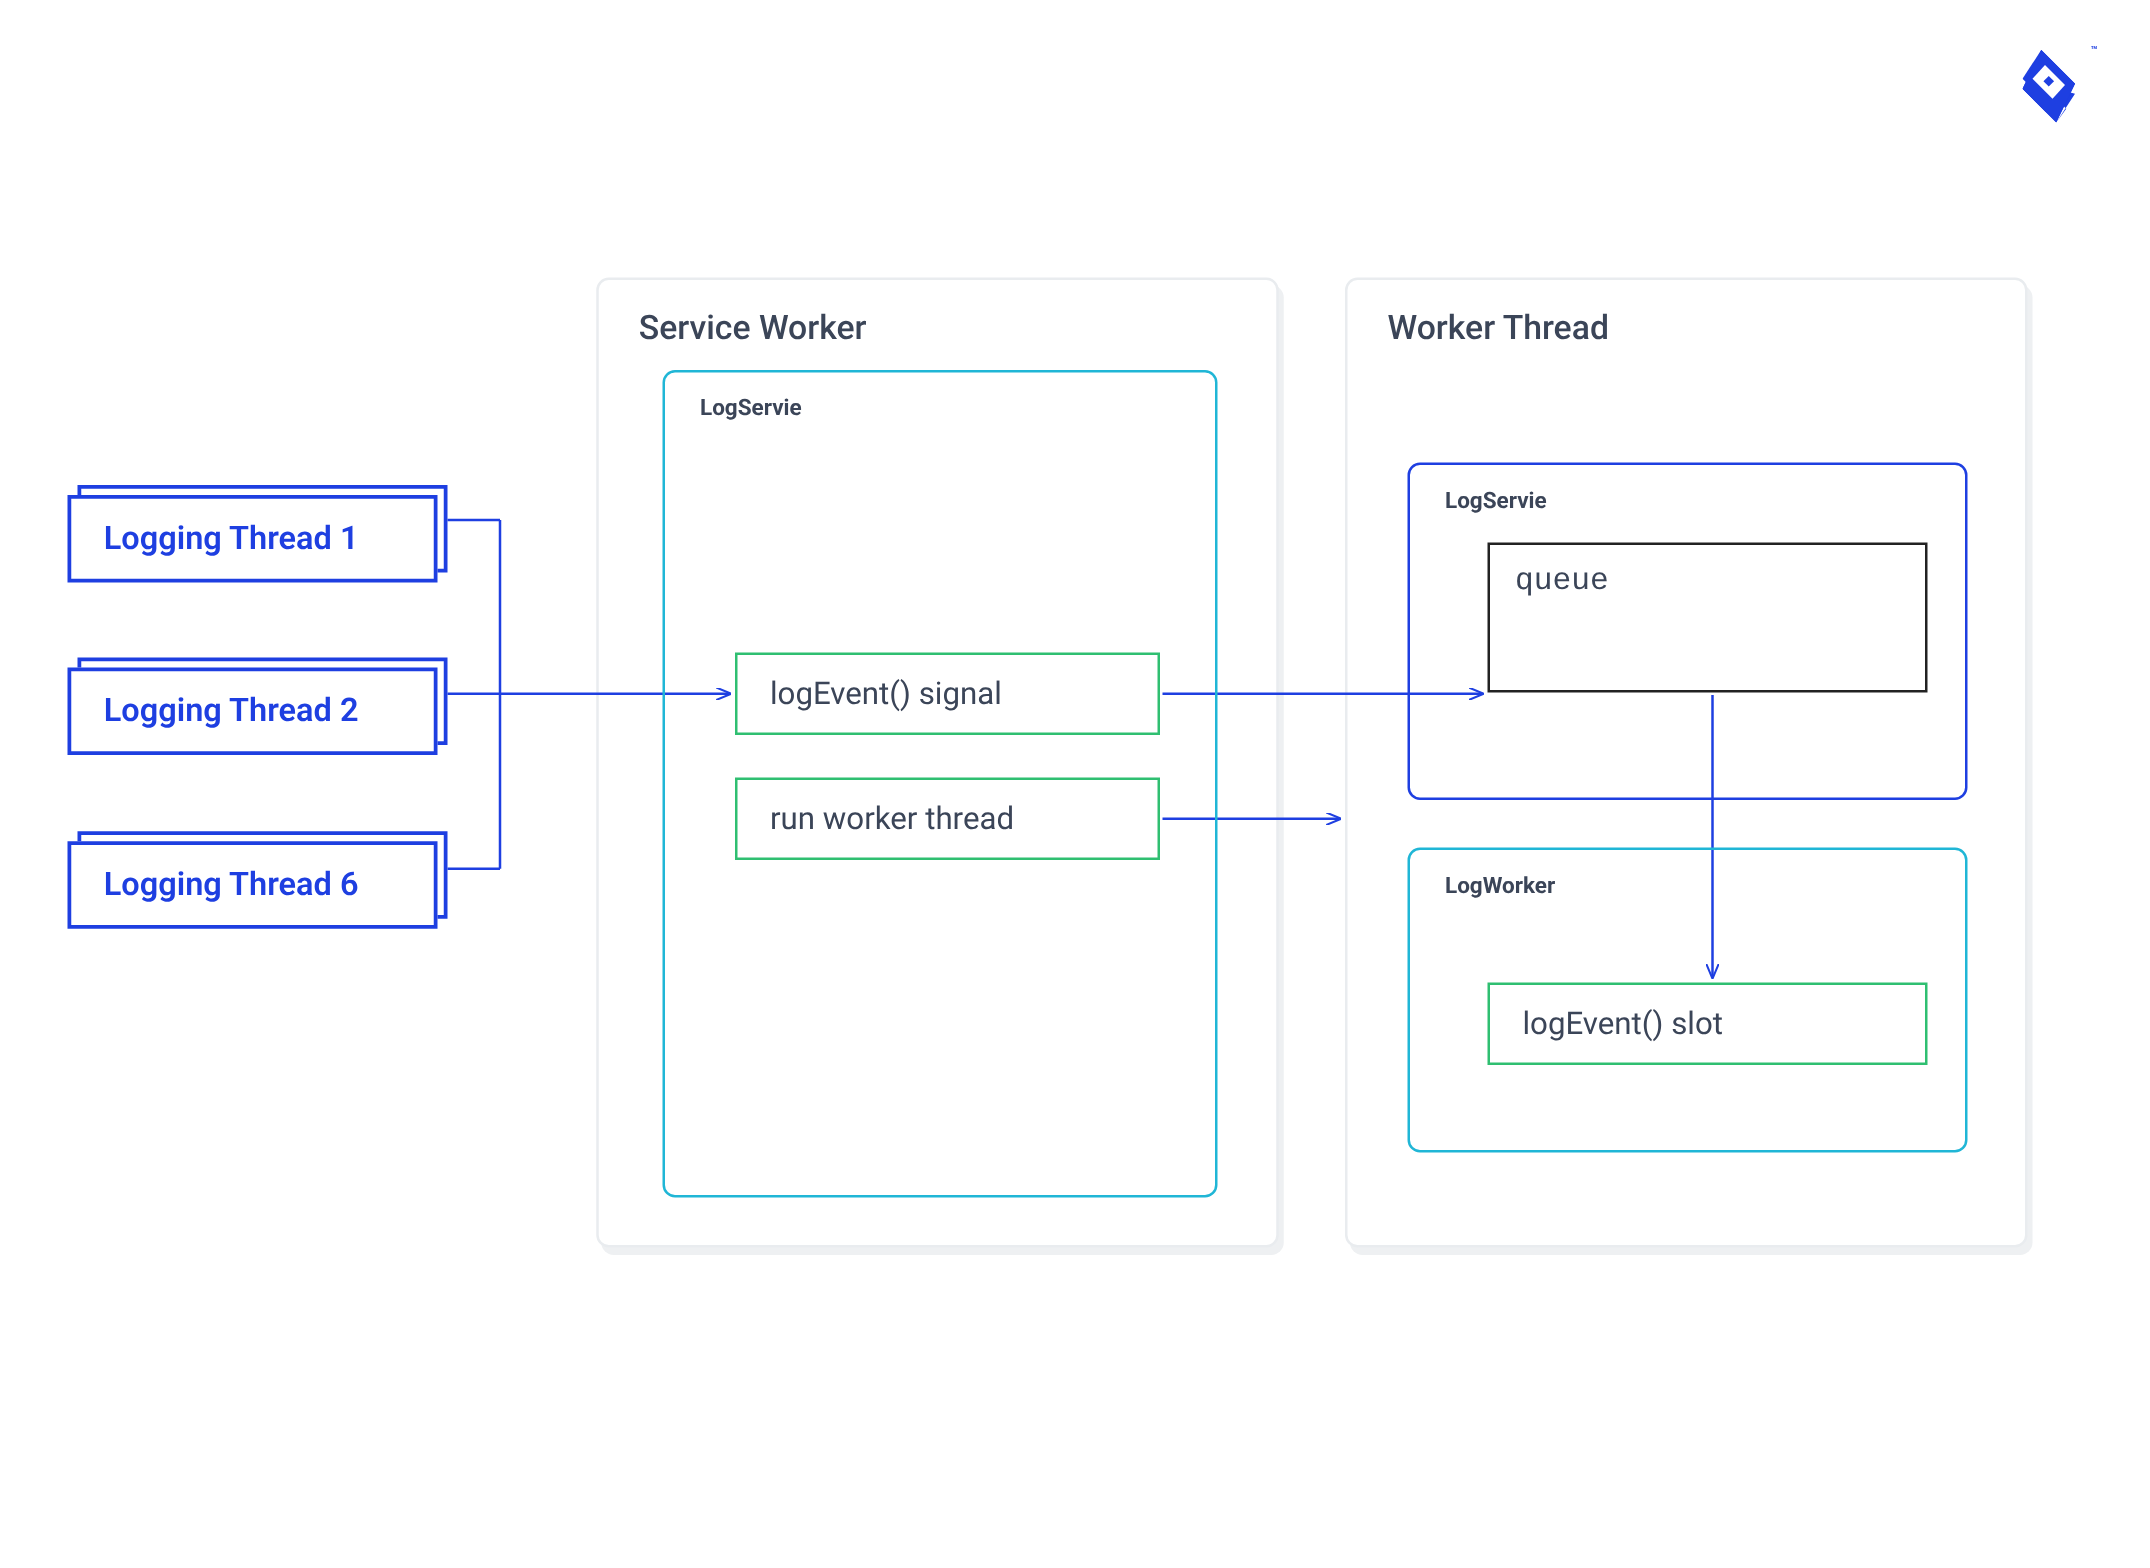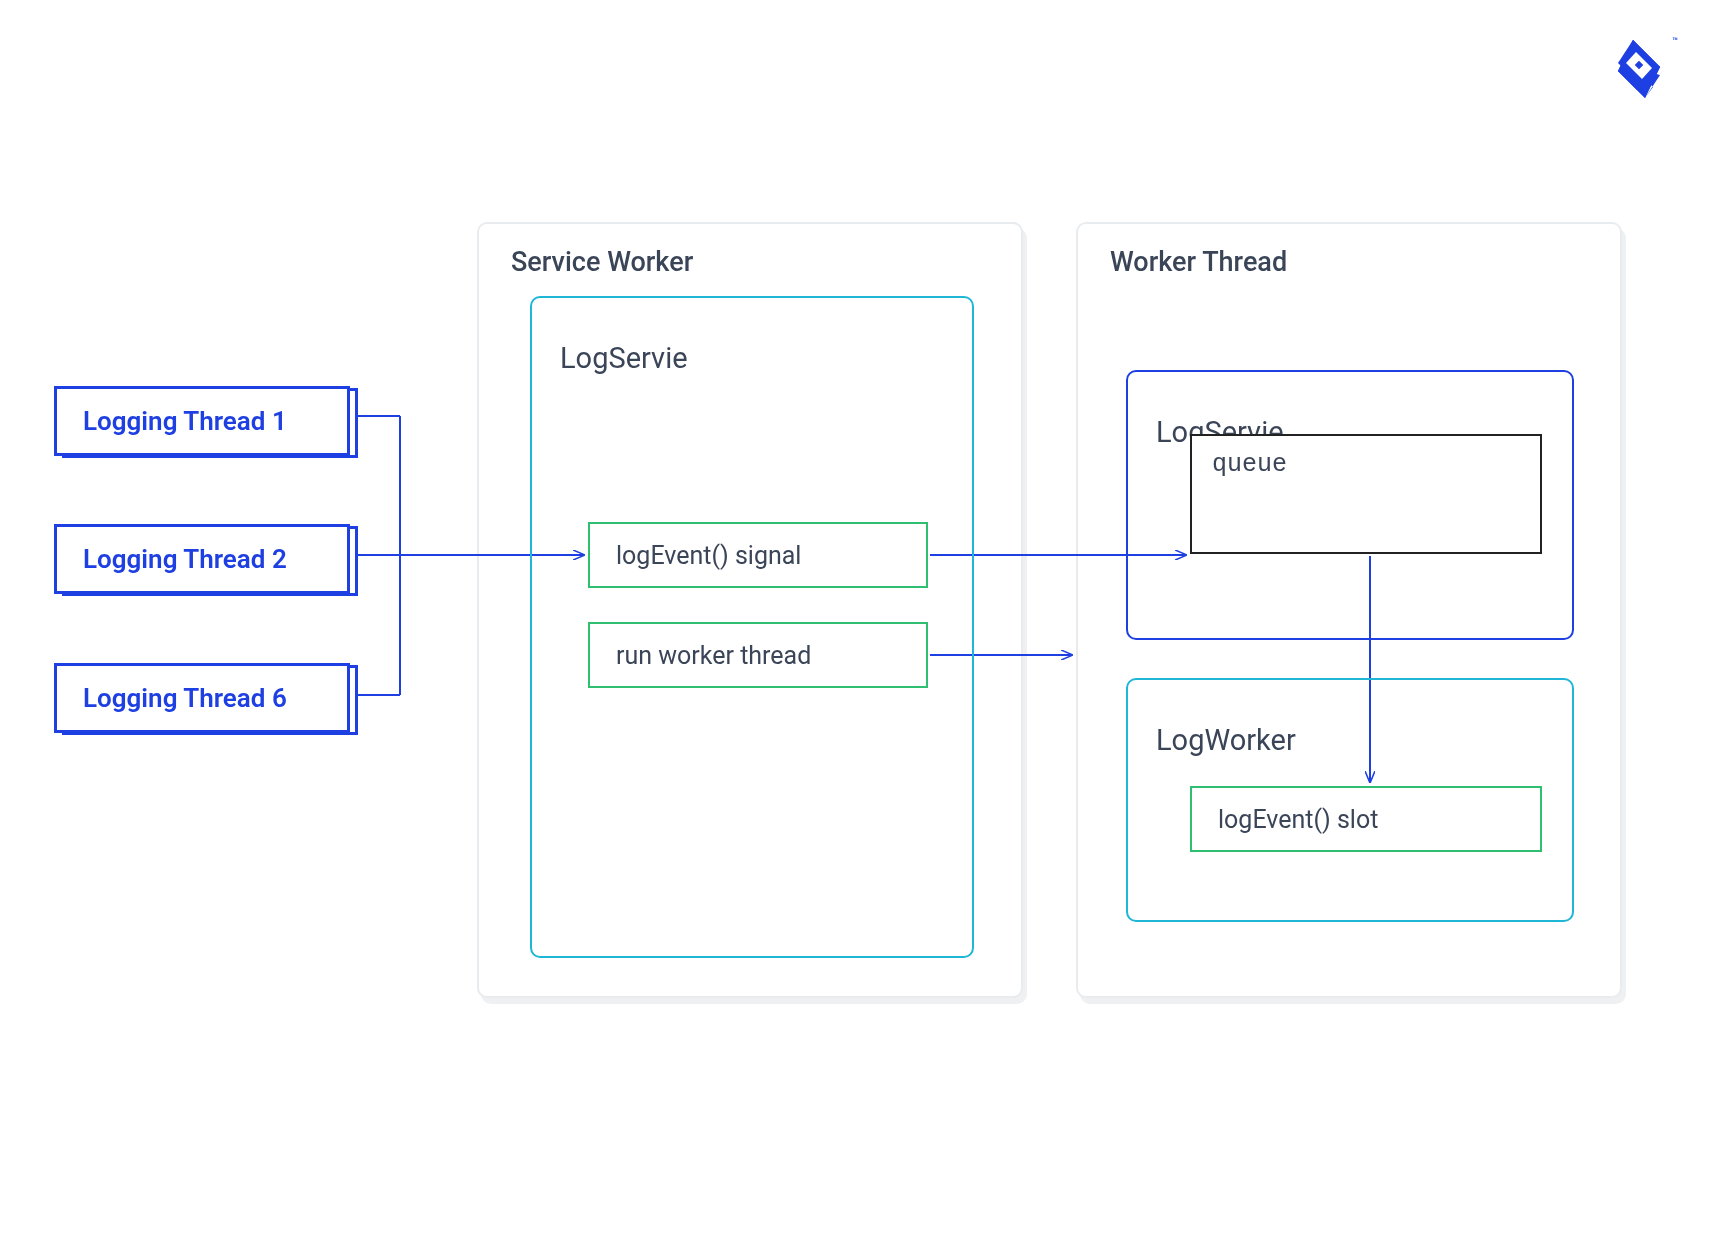--- a/index.html
+++ b/index.html
@@ -40,21 +40,21 @@
     top: 8px;
     left: 8px;
     width: 100%;
     height: 100%;
     border: 3px solid #1E3FE1;
     background: #fff;
     box-sizing: border-box;
   }
   .thread-card .front {
     position: absolute;
-    top: 6px;
+    top: 16px;
     left: 0;
     width: 100%;
     height: 100%;
     border: 3px solid #1E3FE1;
     background: #fff;
     box-sizing: border-box;
     display: flex;
     align-items: center;
     padding-left: 26px;
     font-size: 26px;
@@ -93,24 +93,23 @@
     border: 2px solid #1E3FE1;
     border-radius: 10px;
     background: transparent;
     z-index: 6;
   }
 
   .box-title {
     position: absolute;
     top: 18px;
     left: 28px;
-    font-size: 29px;
-    font-weight: 400;
-    color: #3b4558;
-    margin-top: 25px;
+    font-size: 18px;
+    font-weight: 700;
+    color: #3b4558;
   }
 
   .inner-box {
     position: absolute;
     border: 2px solid #2fbf71;
     background: #fff;
     box-sizing: border-box;
     display: flex;
     align-items: center;
     padding-left: 26px;

